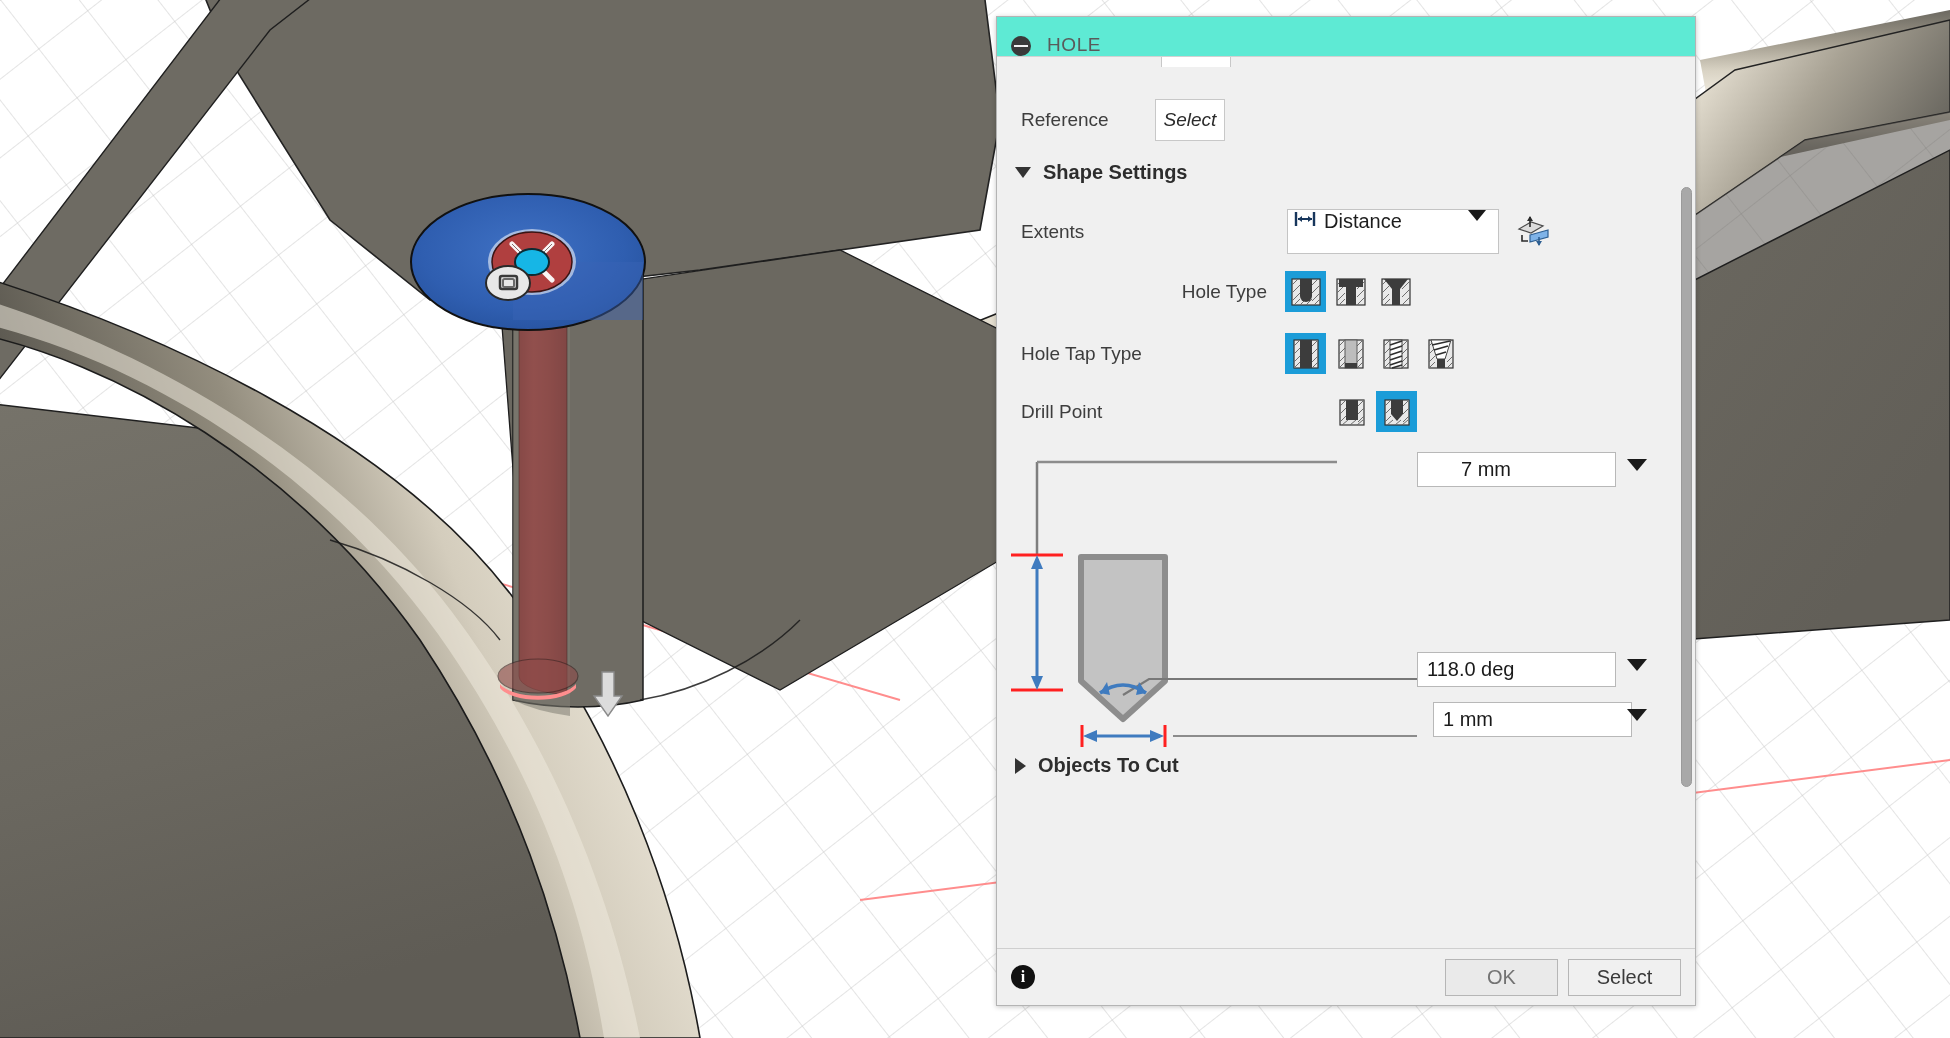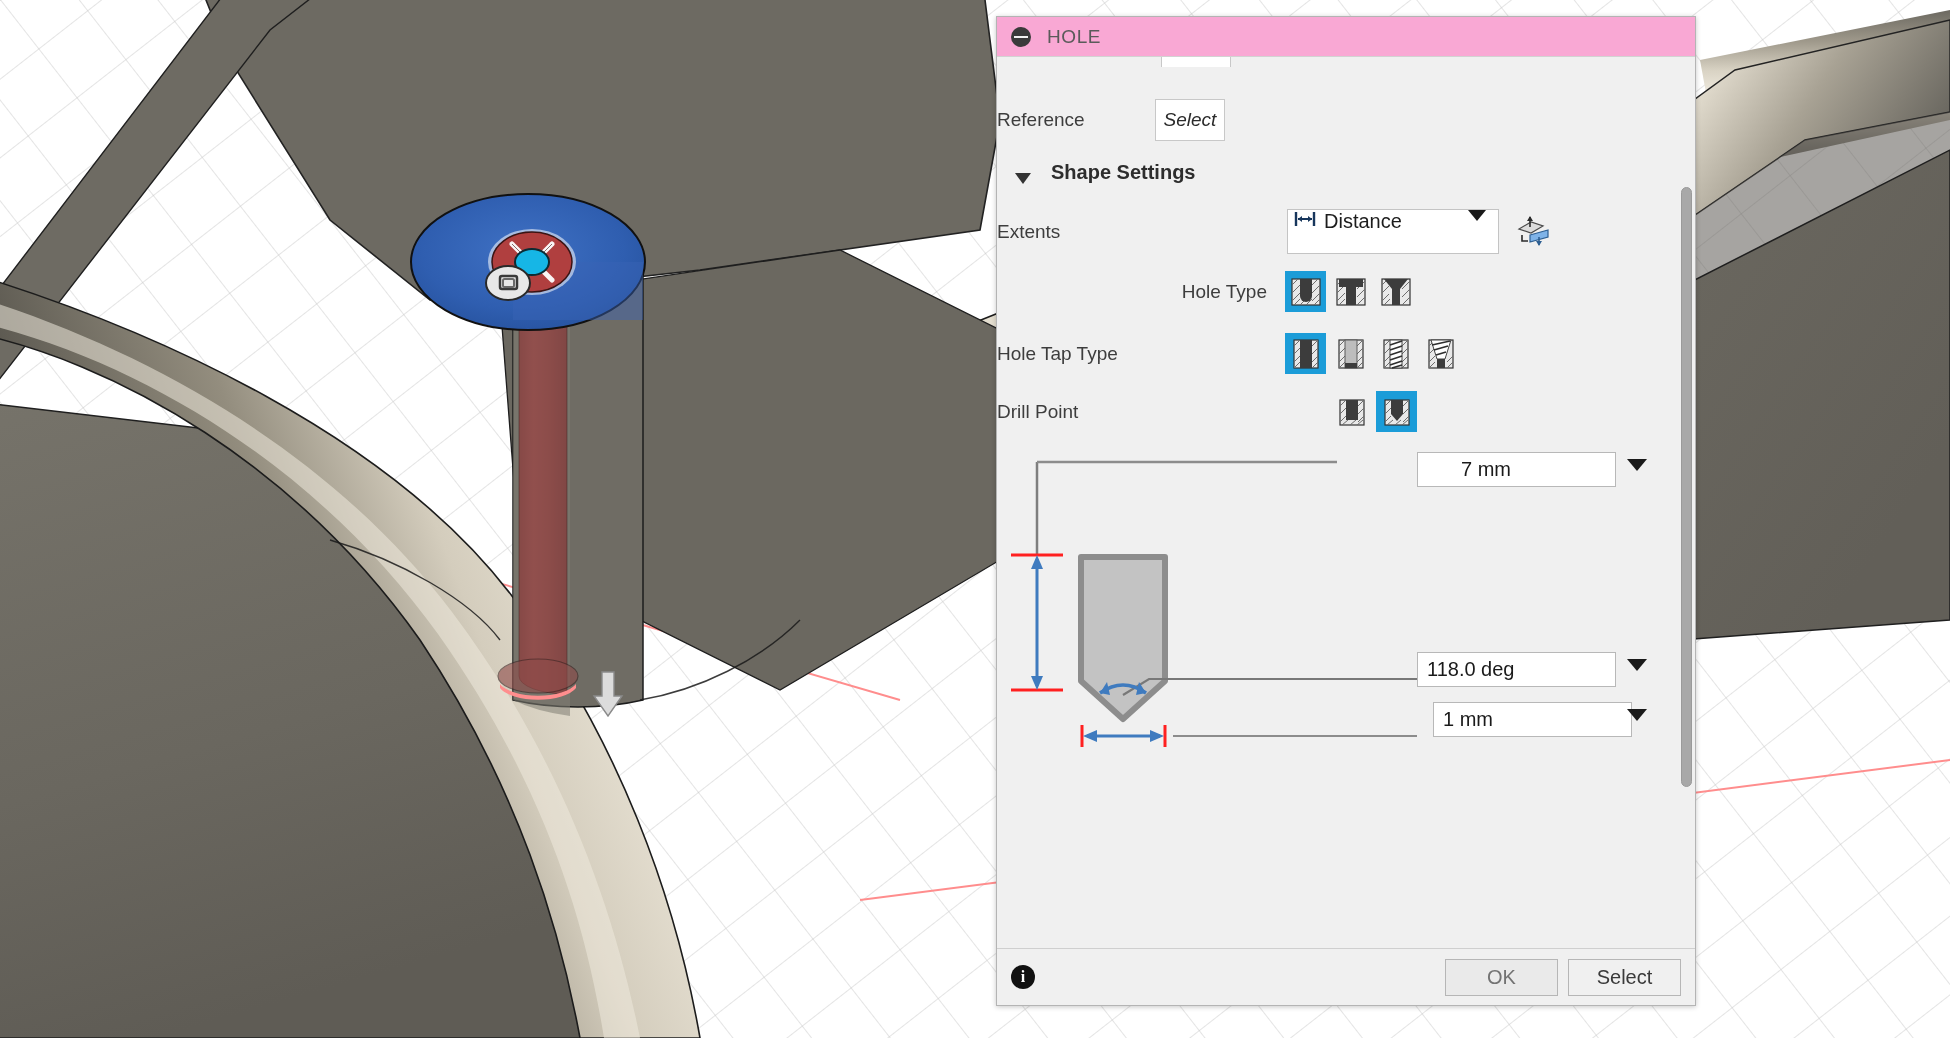--- a/index.html
+++ b/index.html
@@ -24,23 +24,23 @@
     position: absolute;
     left: 996px; top: 16px;
     width: 700px; height: 990px;
     background: #f0f0f0;
     border: 1px solid #b4b4b4;
     box-shadow: 0 1px 5px rgba(0,0,0,.22);
     display: flex; flex-direction: column;
   }
   .panel-header {
     height: 40px; flex: 0 0 40px;
-    display: flex; align-items: center;
+    display: flex; align-items: flex-end;
     padding-left: 14px;
-    background: #f9a8d4;
+    background: #5eead4;
     border-bottom: 1px solid #d2d2d2;
   }
   .collapse-dot {
     width: 20px; height: 20px; border-radius: 50%;
     background: #3a3a3a; position: relative; flex: 0 0 20px;
   }
   .collapse-dot::after {
     content: ""; position: absolute;
     left: 3px; right: 3px; top: 9px; height: 2px; background: #f2f2f2;
   }
@@ -63,37 +63,37 @@
     position: absolute; right: 3px; top: 4px; bottom: 4px; width: 11px;
     background: #f0f0f0;
   }
   .vscroll-thumb {
     position: absolute; left: 0; top: 126px; width: 11px; height: 600px;
     background: #a8a8a8; border-radius: 6px; border: 1px solid #9a9a9a;
   }
 
   
   .row { display: flex; align-items: center; position: absolute; left: 0; right: 16px; }
-  .lbl { font-size: 19px; color: #3d3d3d; width: 270px; flex: 0 0 270px; }
+  .lbl { font-size: 19px; color: #3d3d3d; padding-left: 24px; width: 270px; flex: 0 0 270px; }
 
   .select-btn {
     width: 70px; height: 42px;
     background: #ffffff; border: 1px solid #c8c8c8;
     font-size: 19px; color: #2b2b2b;
     display: flex; align-items: center; justify-content: center;
     cursor: pointer;
   }
   .clipped-field {
     position: absolute; left: 164px; top: -14px;
     width: 70px; height: 24px; background: #fff; border: 1px solid #c8c8c8;
     border-bottom: none;
   }
 
   .section-head {
-    display: flex; align-items: flex-end; gap: 20px;
+    display: flex; align-items: center; gap: 12px;
     padding-left: 18px; cursor: pointer;
   }
   .tri { width: 0; height: 0; }
   .tri.down { border-left: 8px solid transparent; border-right: 8px solid transparent; border-top: 11px solid #333; }
   .tri.right { border-top: 8px solid transparent; border-bottom: 8px solid transparent; border-left: 11px solid #333; }
   .section-title { font-size: 20px; color: #2d2d2d; font-weight: 600; }
 
   
   .combo {
     position: absolute; left: 290px; width: 212px; height: 45px;
@@ -557,20 +557,24 @@
 
       <div class="vfield" style="left:420px;top:395px;padding-left:43px;">7 mm</div>
       <span class="vfield-arrow" style="left:630px;top:402px;"></span>
 
       <div class="vfield" style="left:420px;top:595px;">118.0 deg</div>
       <span class="vfield-arrow" style="left:630px;top:602px;"></span>
 
       <div class="vfield" style="left:436px;top:645px;">1 mm</div>
       <span class="vfield-arrow" style="left:630px;top:652px;"></span>
 
+      <div class="row section-head" style="top:697px;">
+        <span class="tri right"></span>
+        <span class="section-title">Objects To Cut</span>
+      </div>
 
       <div class="vscroll">
         <div class="vscroll-thumb"></div>
       </div>
     </div>
   </div>
 
   <div class="panel-footer">
     <span class="info-icon">i</span>
     <span class="footer-spacer"></span>

